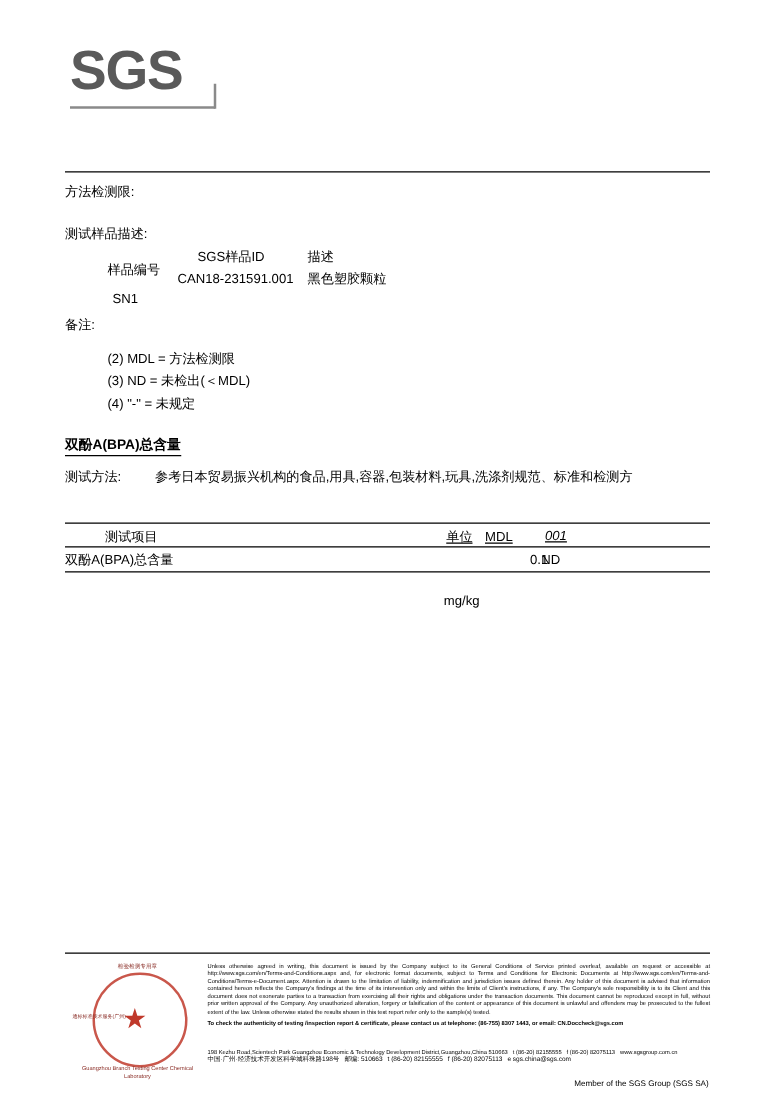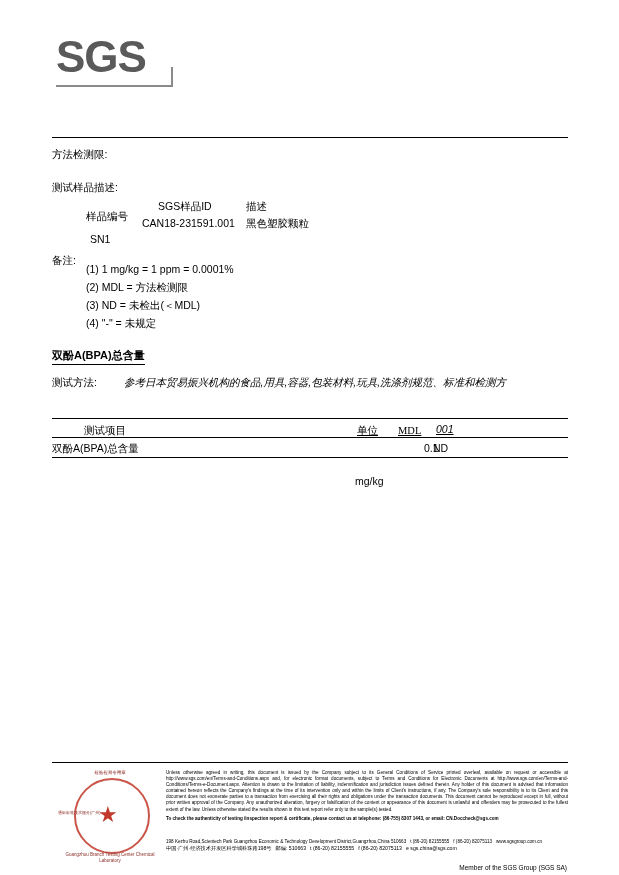--- a/index.html
+++ b/index.html
@@ -123,21 +123,21 @@
     position: absolute;
     left: 52px;
     top: 348px;
     font-size: 11px;
     font-weight: bold;
     border-bottom: 1px solid #000;
     padding-bottom: 1px;
     white-space: nowrap;
   }
   .method-label { left: 52px; top: 375px; }
-  .method-l1 { left: 124px; top: 375px; white-space: normal; width: 430px; font-style: italic; }
+  .method-l1 { left: 124px; top: 375px; white-space: normal; width: 430px; }
   .method-l2 { left: 124px; top: 391px; white-space: normal; width: 430px; }
 
   
   .res-hdr-rule-top {
     position: absolute;
     left: 52px;
     top: 418px;
     width: 516px;
     height: 1px;
     background: #000;
@@ -153,21 +153,21 @@
   .res-bot-rule {
     position: absolute;
     left: 52px;
     top: 457px;
     width: 516px;
     height: 1px;
     background: #000;
   }
   .rh-item { left: 56px; top: 423px; margin-left: 28px; }
   .rh-unit { left: 357px; top: 423px; text-decoration: underline; }
-  .rh-mdl  { left: 398px; top: 423px; text-decoration: underline; font-family: Liberation Serif, serif; }
+  .rh-mdl  { left: 388px; top: 423px; text-decoration: underline; }
   .rh-001  { left: 436px; top: 422px; text-decoration: underline; font-style: italic; }
   .rr-item { left: 52px; top: 441px; }
   .rr-unit { left: 355px; top: 441px; margin-top: 33px; }
   .rr-mdl  { left: 424px; top: 441px; }
   .rr-val  { left: 433px; top: 441px; text-align: right; }
 
   
   .footer-rule {
     position: absolute;
     left: 52px;
@@ -278,21 +278,20 @@
 
   <div class="t tbl-head th-1">样品编号</div>
   <div class="t tbl-head th-2">SGS样品ID</div>
   <div class="t tbl-head th-3">描述</div>
 
   <div class="t td-1">SN1</div>
   <div class="t td-2">CAN18-231591.001</div>
   <div class="t td-3">黑色塑胶颗粒</div>
 
   <div class="t remark-label">备注:</div>
-  <div class="t n1">(1) 1 mg/kg = 1 ppm = 0.0001%</div>
   <div class="t n2">(2) MDL = 方法检测限</div>
   <div class="t n3">(3) ND = 未检出(＜MDL)</div>
   <div class="t n4">(4) "-" = 未规定</div>
 
   <div class="section-title">双酚A(BPA)总含量</div>
 
   <div class="t method-label">测试方法:</div>
   <div class="t method-l1">参考日本贸易振兴机构的食品,用具,容器,包装材料,玩具,洗涤剂规范、标准和检测方</div>
 
   <div class="res-hdr-rule-top"></div>

